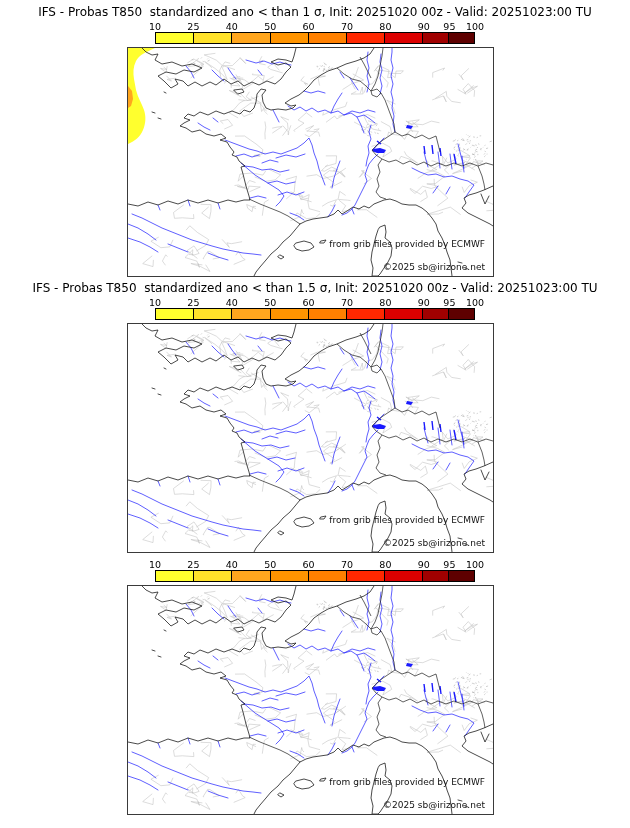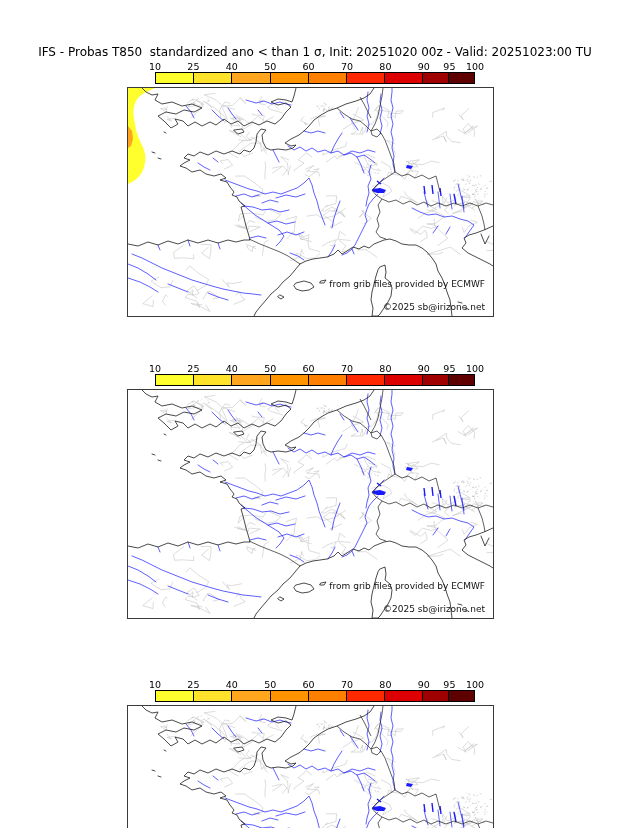--- a/index.html
+++ b/index.html
@@ -1,18 +1,18 @@
 <!DOCTYPE html>
 <html><head>
 <meta charset="utf-8">
 <style>
   html,body{margin:0;padding:0;background:#ffffff;}
   body{width:630px;height:828px;font-family:"DejaVu Sans",sans-serif;color:#000;}
   .page{width:630px;height:828px;overflow:hidden;background:#fff;}
-  .panel{height:276px;box-sizing:border-box;padding-top:5px;margin-top:40px;}
+  .panel{height:276px;box-sizing:border-box;padding-top:5px;}
   .panel-title{font-size:12px;line-height:14px;text-align:center;white-space:pre;color:#000;}
   .colorbar{width:320px;margin:3px auto 3px auto;position:relative;}
   .cb-labels{position:relative;height:10px;font-size:9.5px;line-height:10px;color:#000;padding-left:48px;}
   .cb-labels span{position:absolute;top:0;transform:translateX(-50%);}
   .cb-bar{display:flex;height:10px;border:1px solid #000;background:#fff;}
   .cb-bar .seg{height:100%;border-right:1px solid #000;}
   .cb-bar .seg:last-child{border-right:none;}
   .map-frame{width:365px;height:228px;margin-left:127px;border:1px solid #3a3a3a;position:relative;background:#fff;}
   .map-frame svg{display:block;width:365px;height:228px;}
   
@@ -337,20 +337,21 @@
     <div class="map-frame">
       <svg viewBox="0 0 365 228">
         <path d="M0,0 L27,0 C18,4 11,7 8,13 C5,19 5,25 6,31 L8,42 C10,50 14,56 16,62 C18,68 18,75 15,82 C12,89 7,93 0,96 Z" fill="#FFFF2E"></path>
         <path d="M0,38 L4,43 5,51 3,58 0,60 Z" fill="#FFA61E"></path>
         <use href="#france-map" width="365" height="228"></use>
       </svg>
     </div>
   </section>
 
   <section class="panel">
+    <div class="panel-title">IFS - Probas T850  standardized ano &lt; than 1.5 σ, Init: 20251020 00z - Valid: 20251023:00 TU</div>
     <div class="colorbar">
       <div class="cb-labels">
           <span style="left: 0%;">10</span>
           <span style="left: 12%;">25</span>
           <span style="left: 24%;">40</span>
           <span style="left: 36%;">50</span>
           <span style="left: 48%;">60</span>
           <span style="left: 60%;">70</span>
           <span style="left: 72%;">80</span>
           <span style="left: 84%;">90</span>

